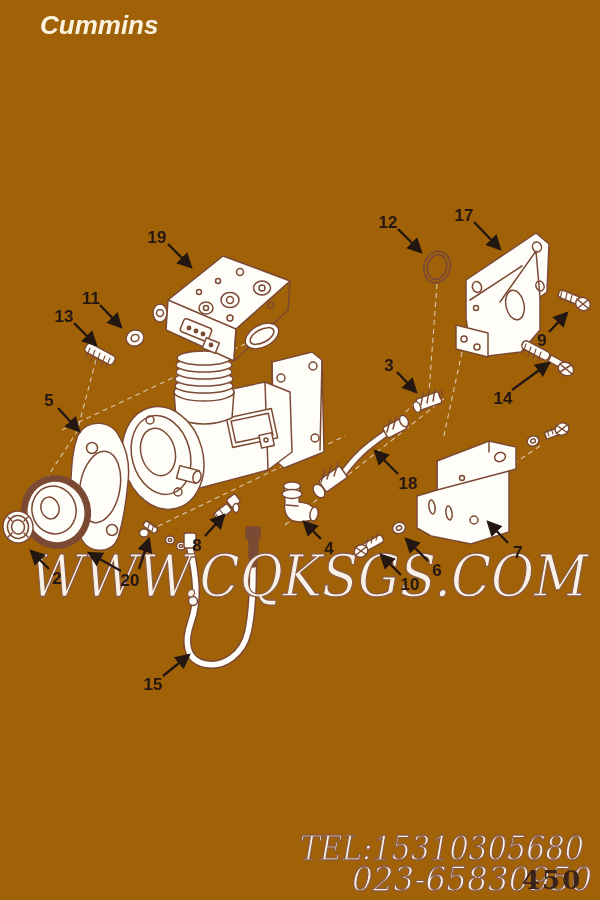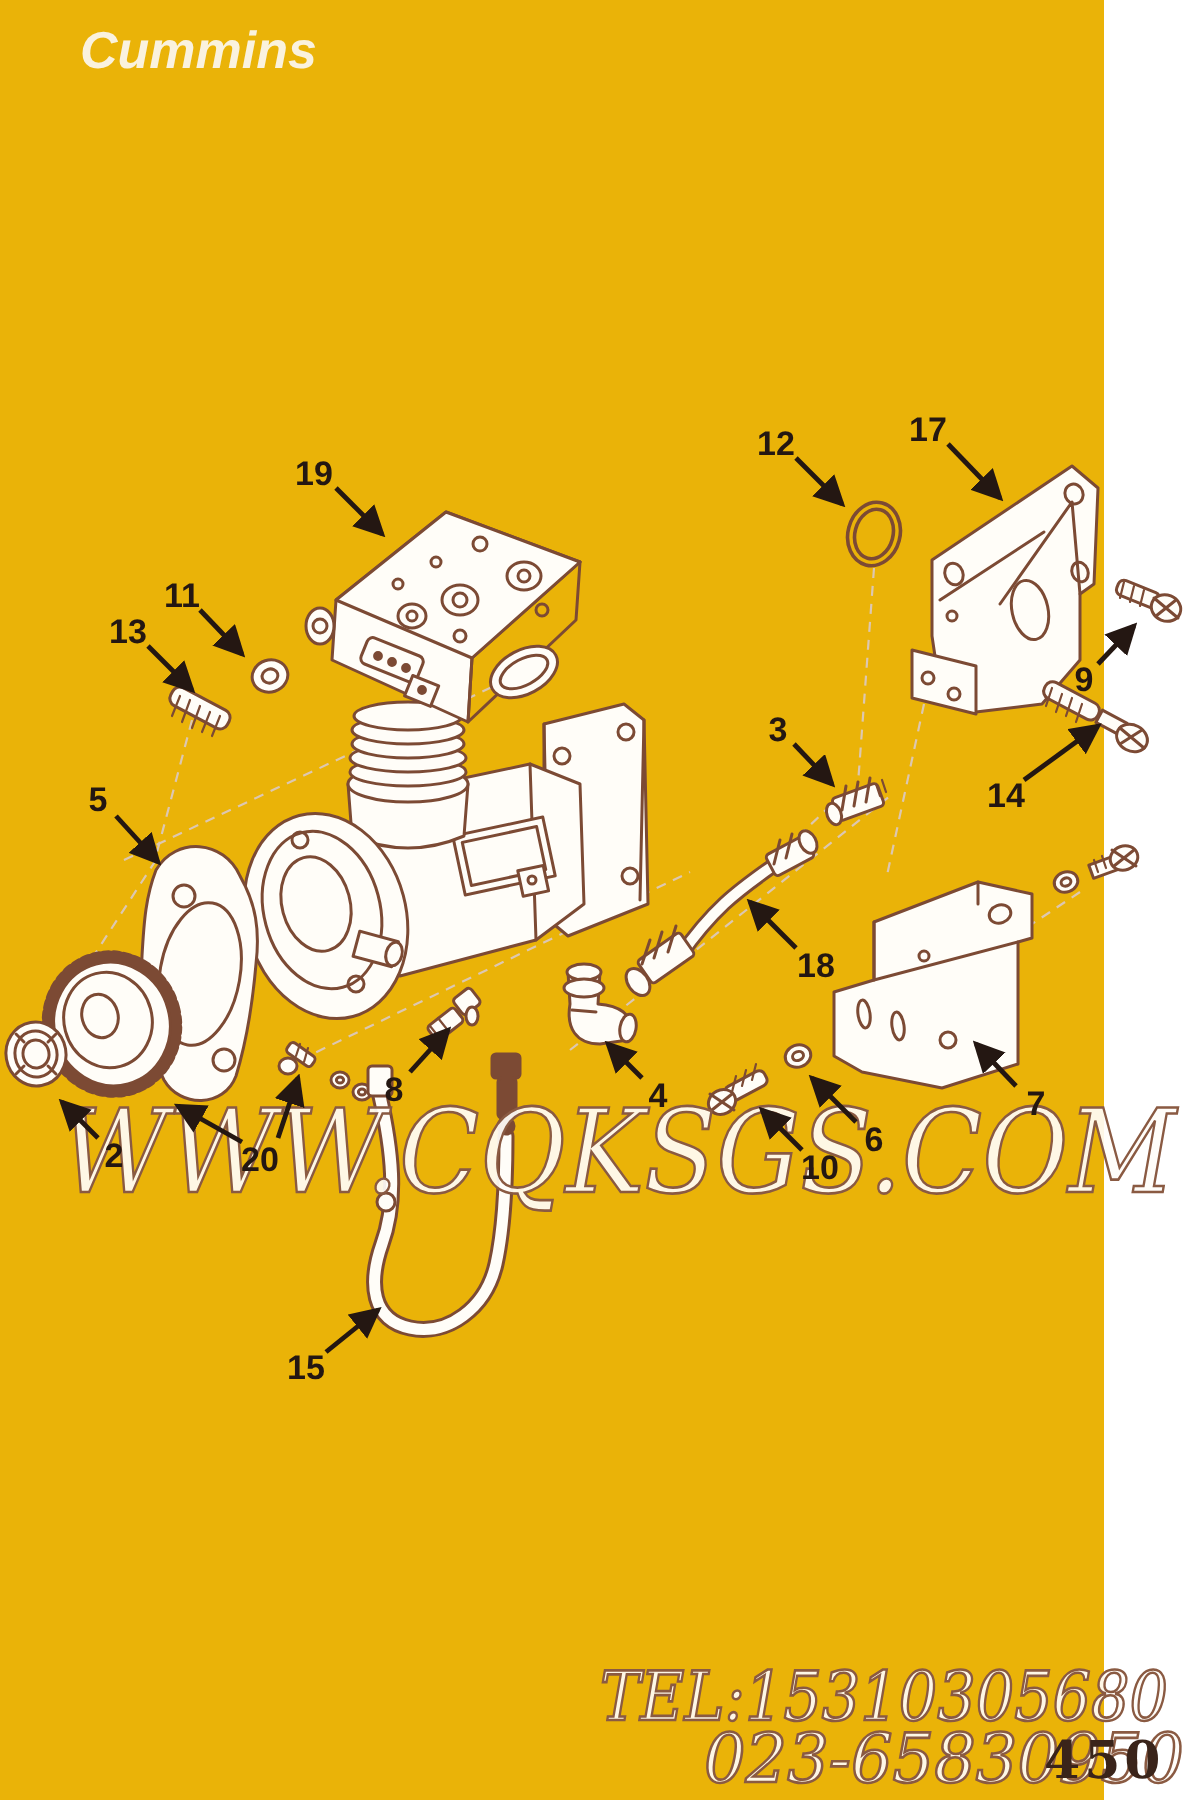--- a/index.html
+++ b/index.html
@@ -1,17 +1,17 @@
 <!DOCTYPE html>
 <html><head>
 <meta charset="utf-8">
 <style>
   html,body{margin:0;padding:0;}
   body{width:600px;height:900px;overflow:hidden;background:#fff;}
-  #page{position:relative;width:552px;height:900px;background:#eab308;font-family:"Liberation Sans",sans-serif;}
+  #page{position:relative;width:600px;height:900px;background:#a16207;font-family:"Liberation Sans",sans-serif;}
   svg{position:absolute;left:0;top:0;}
   
   .art{stroke:#7c4a34;fill:none;stroke-width:1.5;stroke-linejoin:round;stroke-linecap:round;}
   .paper{fill:#fffdf8;}
   .solid{fill:#7c4a34;stroke:#7c4a34;}
   .teeth{stroke:#7c4a34;fill:none;stroke-width:6;stroke-dasharray:2.6 2.4;}
   .thread{stroke:#7c4a34;stroke-width:1.1;}
   .dash{stroke:#dcc7b2;stroke-width:1.1;stroke-dasharray:5 4;fill:none;}
   
   .plabel{font:700 17px "Liberation Sans",sans-serif;fill:#241712;text-anchor:middle;dominant-baseline:central;}

